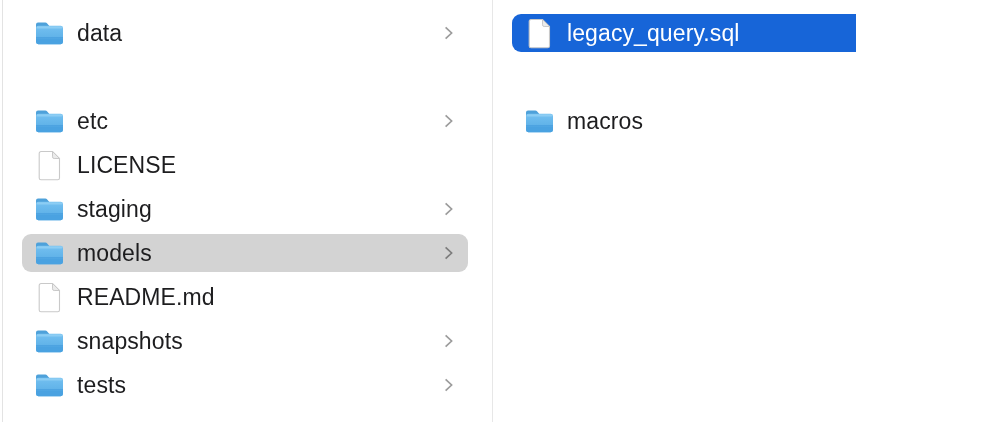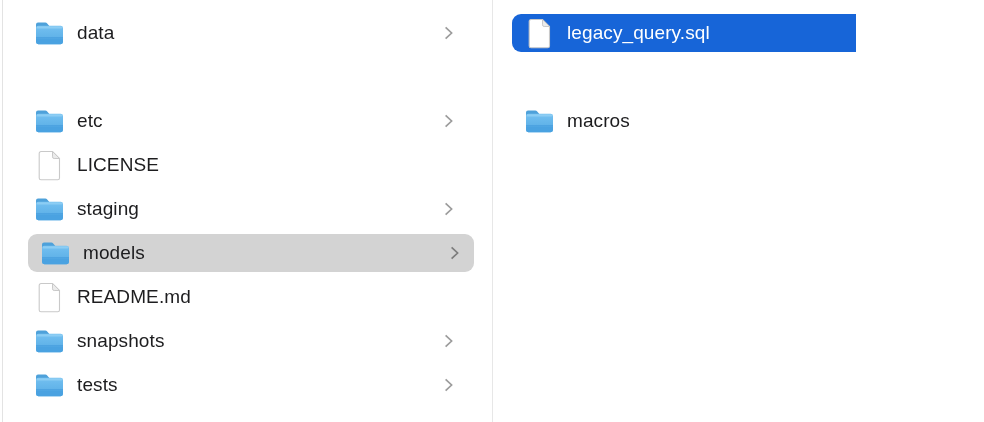--- a/index.html
+++ b/index.html
@@ -3,21 +3,21 @@
 <meta charset="utf-8">
 <style>
   html, body { margin: 0; padding: 0; background: #ffffff; }
   .finder {
     position: relative;
     width: 856px;
     height: 422px;
     background: #ffffff;
     overflow: hidden;
     font-family: "Liberation Sans", sans-serif;
-    font-size: 19px;
+    font-size: 23px;
     color: var(--text, #1d1d1f);
     user-select: none;
   }
   .edge { position: absolute; top: 0; bottom: 0; width: 1px; background: var(--edge-border, #e3e3e3); }
   .edge.left-edge { left: 2px; }
   .edge.right-edge { left: 978px; }
   .divider { position: absolute; top: 0; bottom: 0; left: 492px; width: 1px; background: var(--divider, #e7e7e7); }
 
   .row {
     position: absolute;
@@ -25,21 +25,21 @@
     height: 38px;
     border-radius: 9px;
     display: flex;
     align-items: center;
     padding-left: 11px;
     box-sizing: border-box;
     cursor: default;
   }
   .row.col-left  { left: 22px; }
   .row.col-right { left: 512px; text-align: right; }
-  .row.sel-gray  { background: var(--selection-gray, #d3d3d3); margin-left: 6px; }
+  .row.sel-gray  { background: var(--selection-gray, #d3d3d3); }
   .row.sel-blue  { background: var(--selection-blue, #1765d8); color: var(--text-selected, #ffffff); }
 
   .icon {
     flex: 0 0 32px;
     width: 32px;
     display: flex;
     justify-content: center;
     align-items: center;
     line-height: 0;
   }

